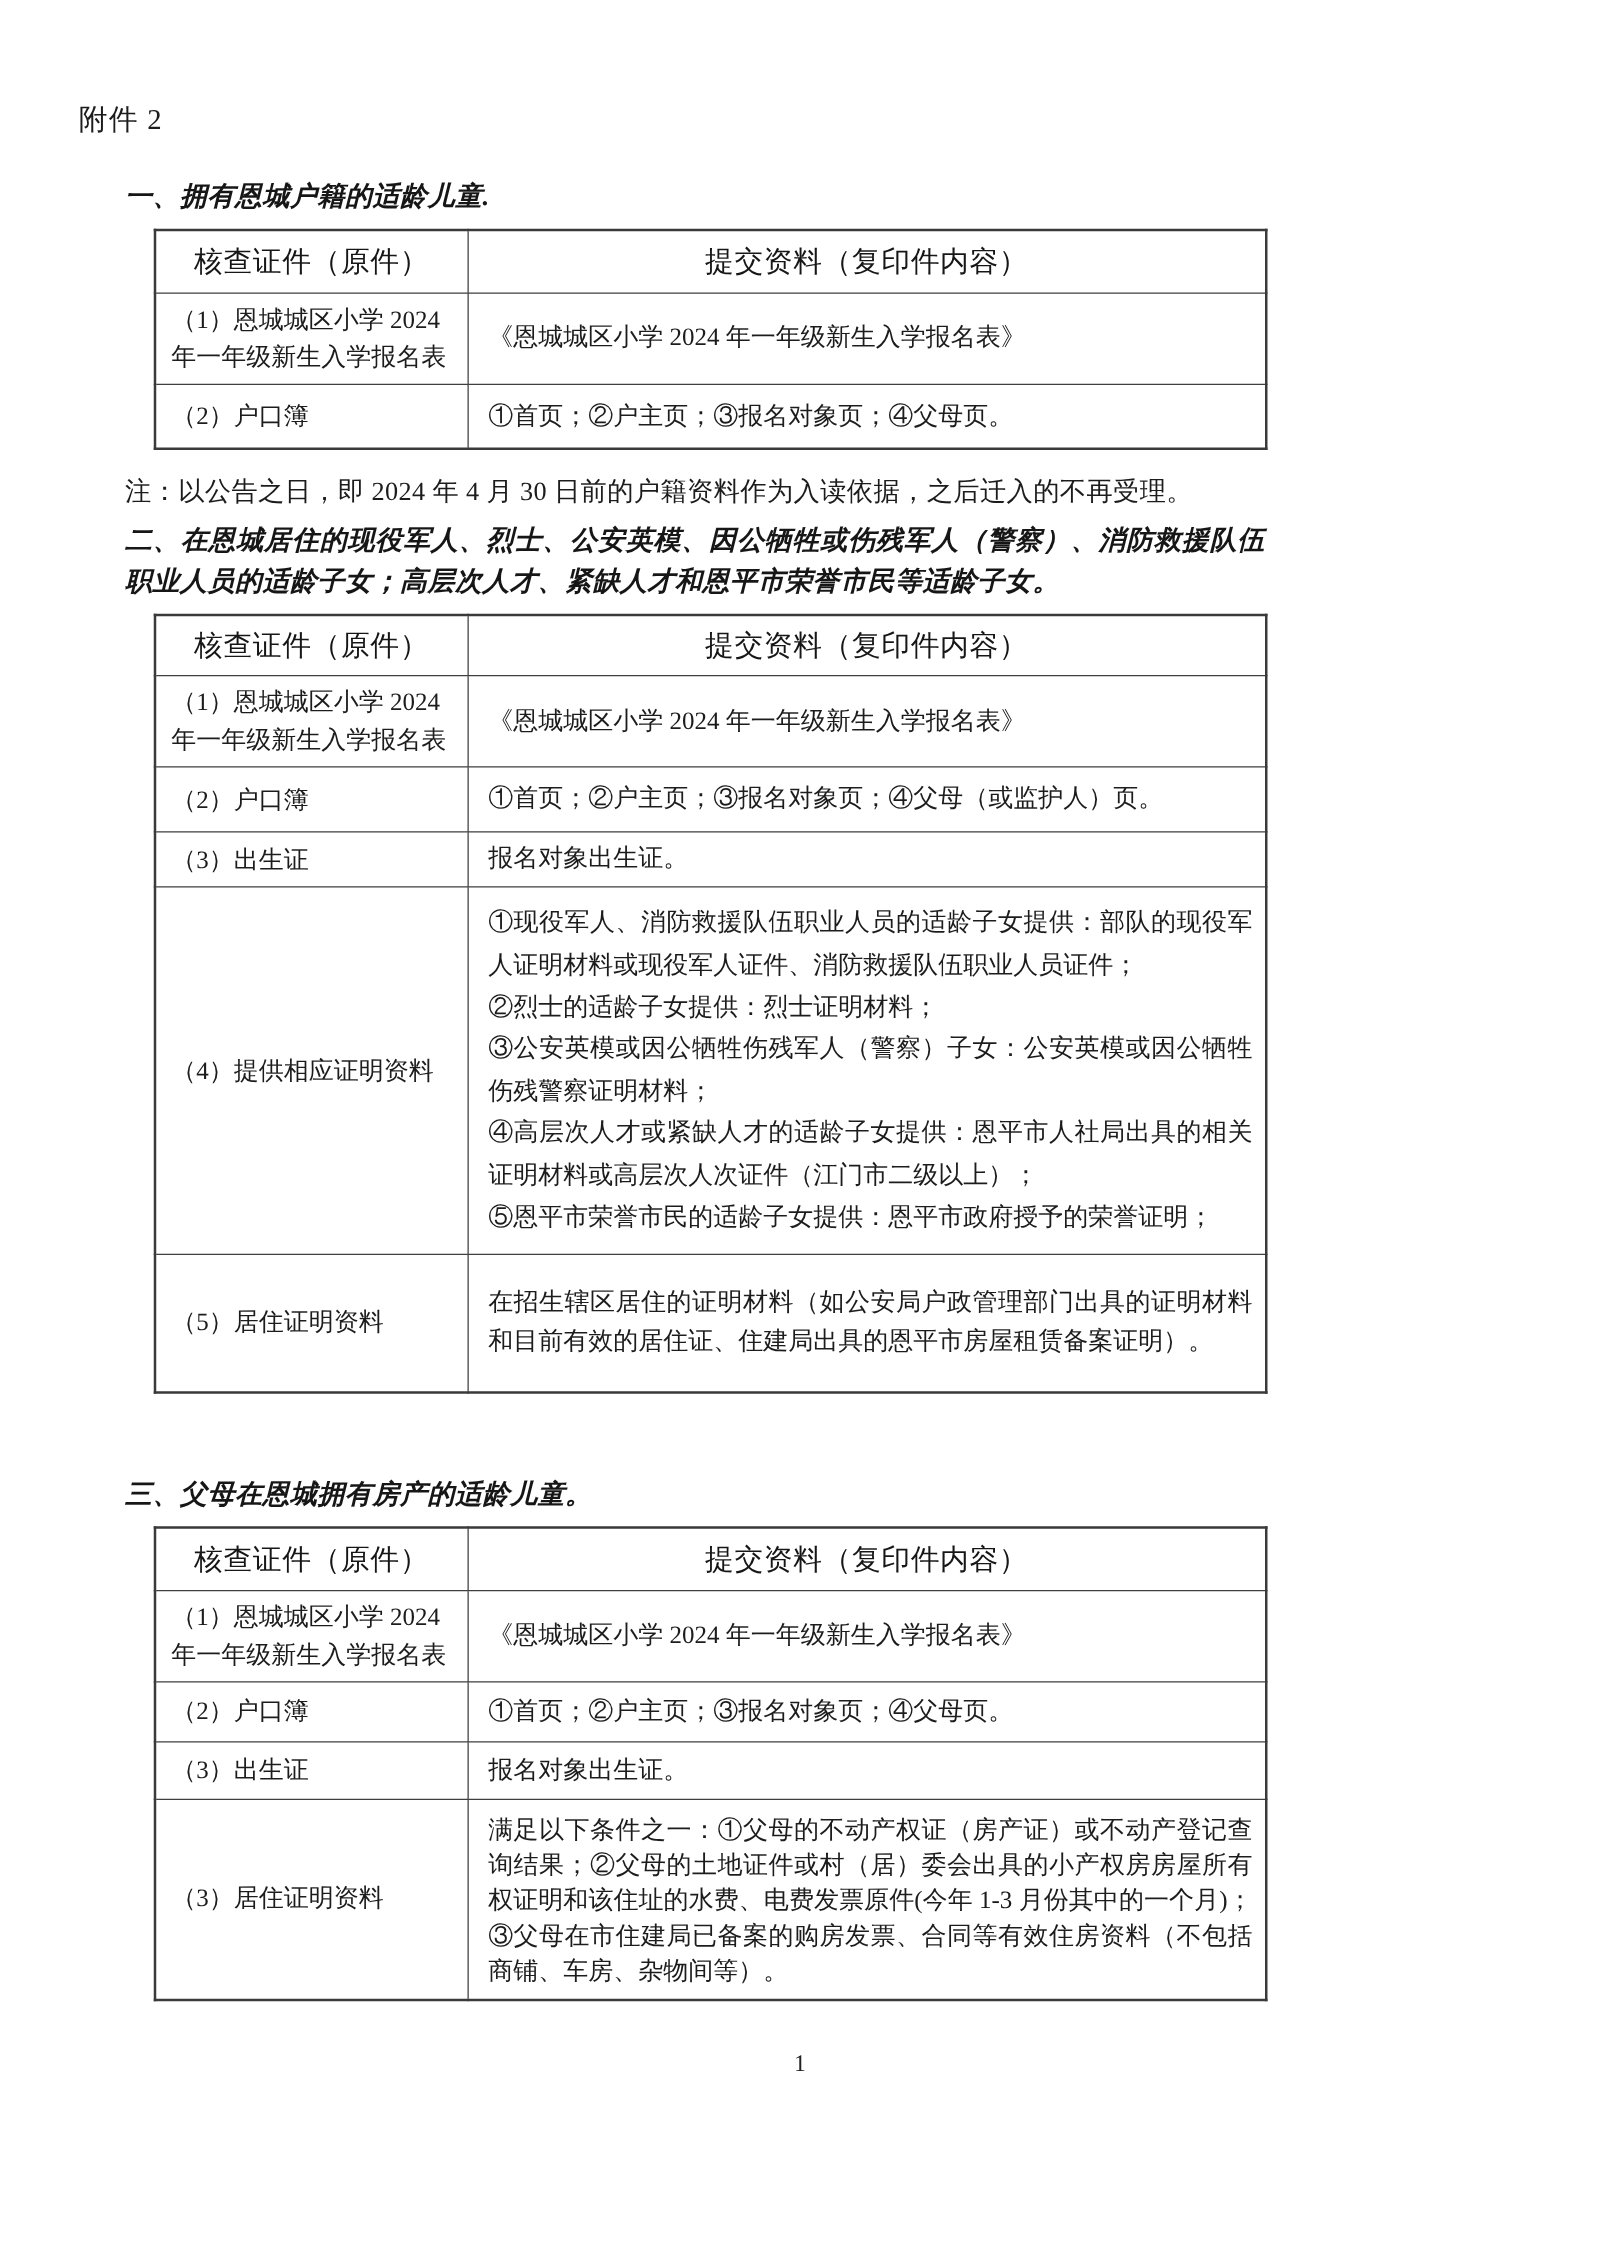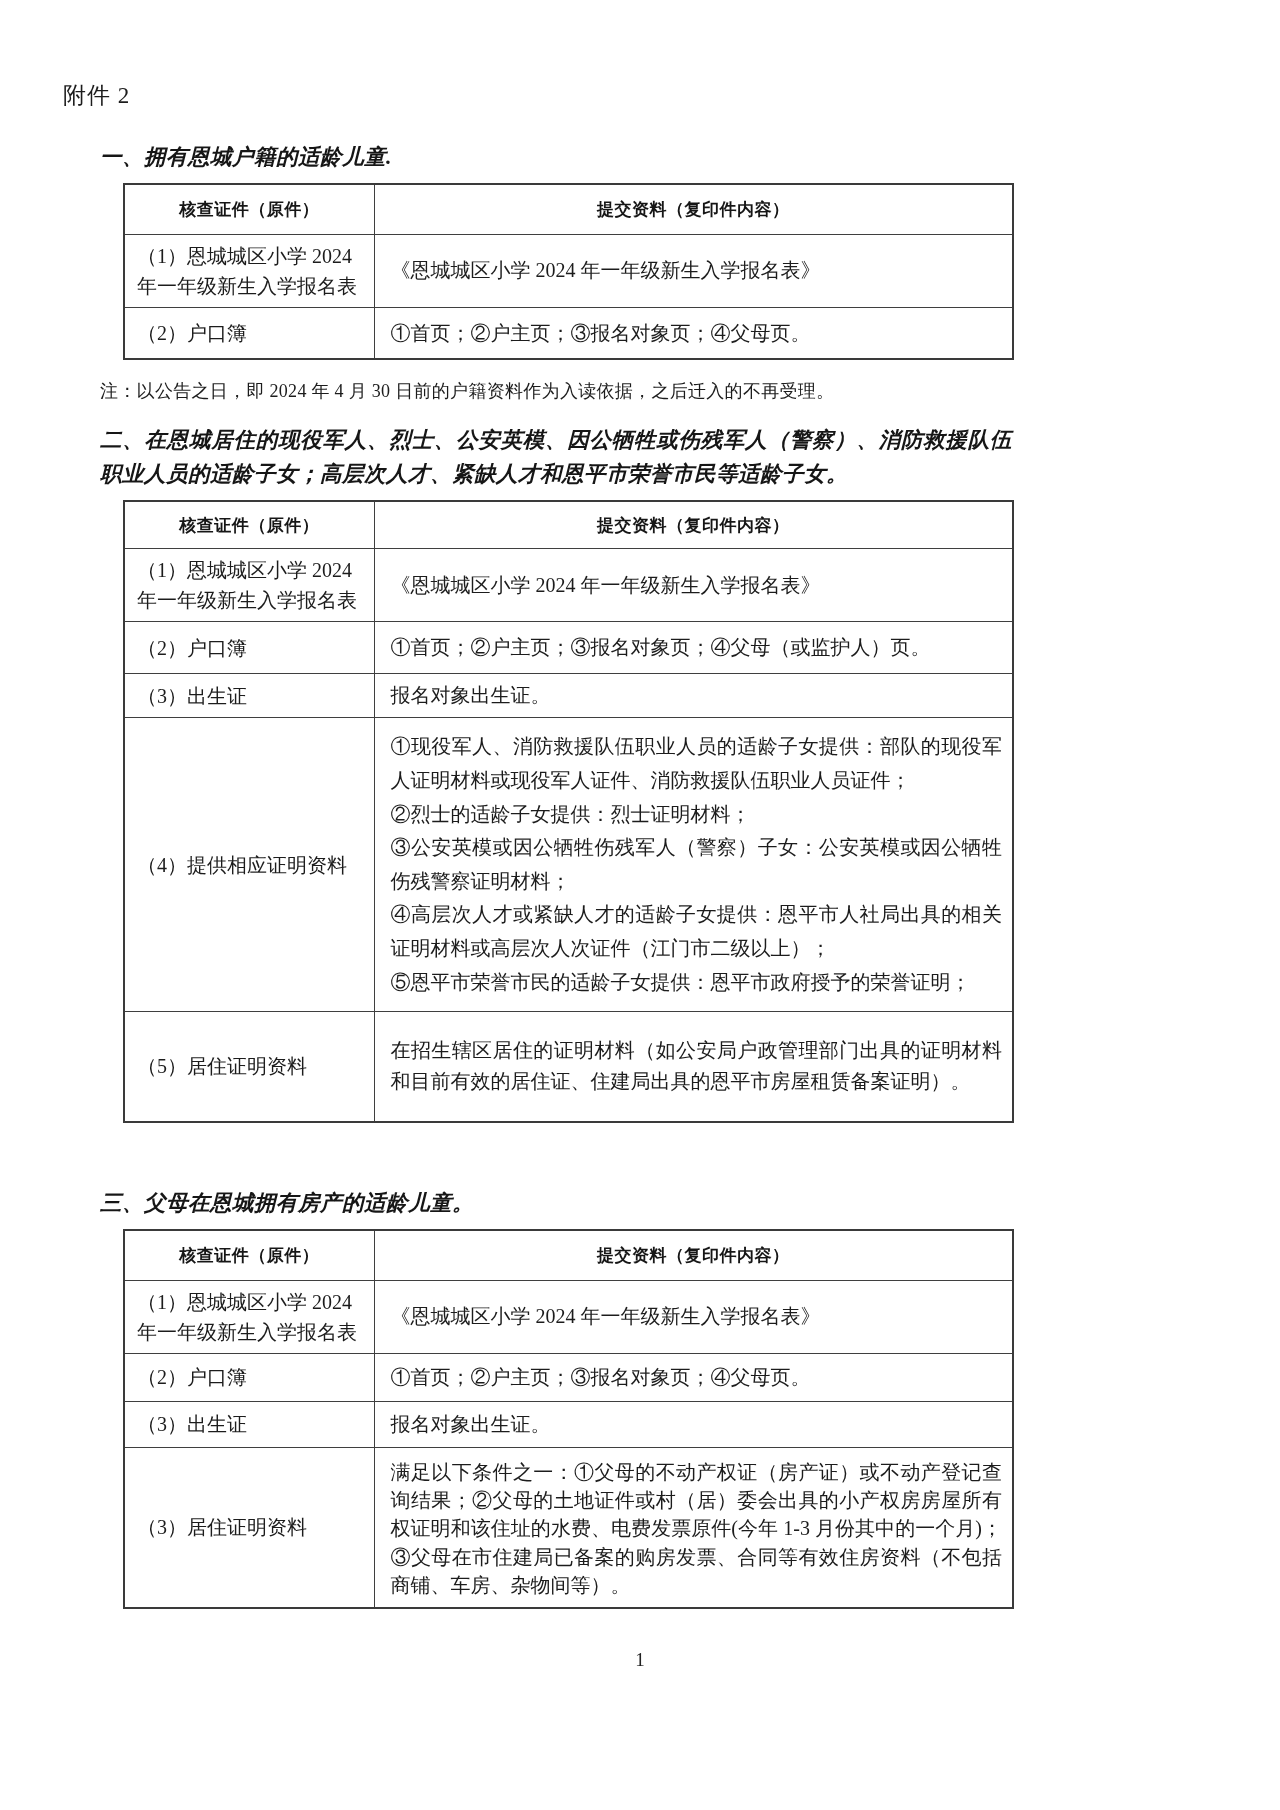--- a/index.html
+++ b/index.html
@@ -37,25 +37,25 @@
   .section-heading{
     margin-top:30px;
     font-size:21.5px;
     font-weight:bold;
     line-height:1.55;
     letter-spacing:0.5px;
     color:#161616;
     text-align:justify;
     font-style:italic;
   }
-  .section-heading.s2{margin-top:19px;}
+  .section-heading.s2{margin-top:6px;}
   .section-heading.s3{margin-top:64px;}
   .note{
     margin-top:18px;
-    font-size:18px;
+    font-size:21px;
     line-height:1.5;
     letter-spacing:0.3px;
     text-align:justify;
   }
   table.req-table{
     border-collapse:collapse;
     table-layout:fixed;
     margin-left:23px;
     margin-top:9px;
     width:889px;
@@ -63,22 +63,22 @@
   }
   col.c1{width:250px;}
   col.c2{width:639px;}
   .req-table th,.req-table td{
     border:1px solid #3f3f3f;
     font-size:20px;
     vertical-align:middle;
     box-sizing:border-box;
   }
   .req-table th{
-    font-size:17px;
-    font-weight:bold;
+    font-size:23px;
+    font-weight:normal;
     text-align:center;
     padding:8px 4px;
     letter-spacing:0.5px;
     color:#161616;
   }
   .req-table td.cert{
     padding:6px 8px 6px 12px;
     line-height:1.5;
   }
   .req-table td.mat{

